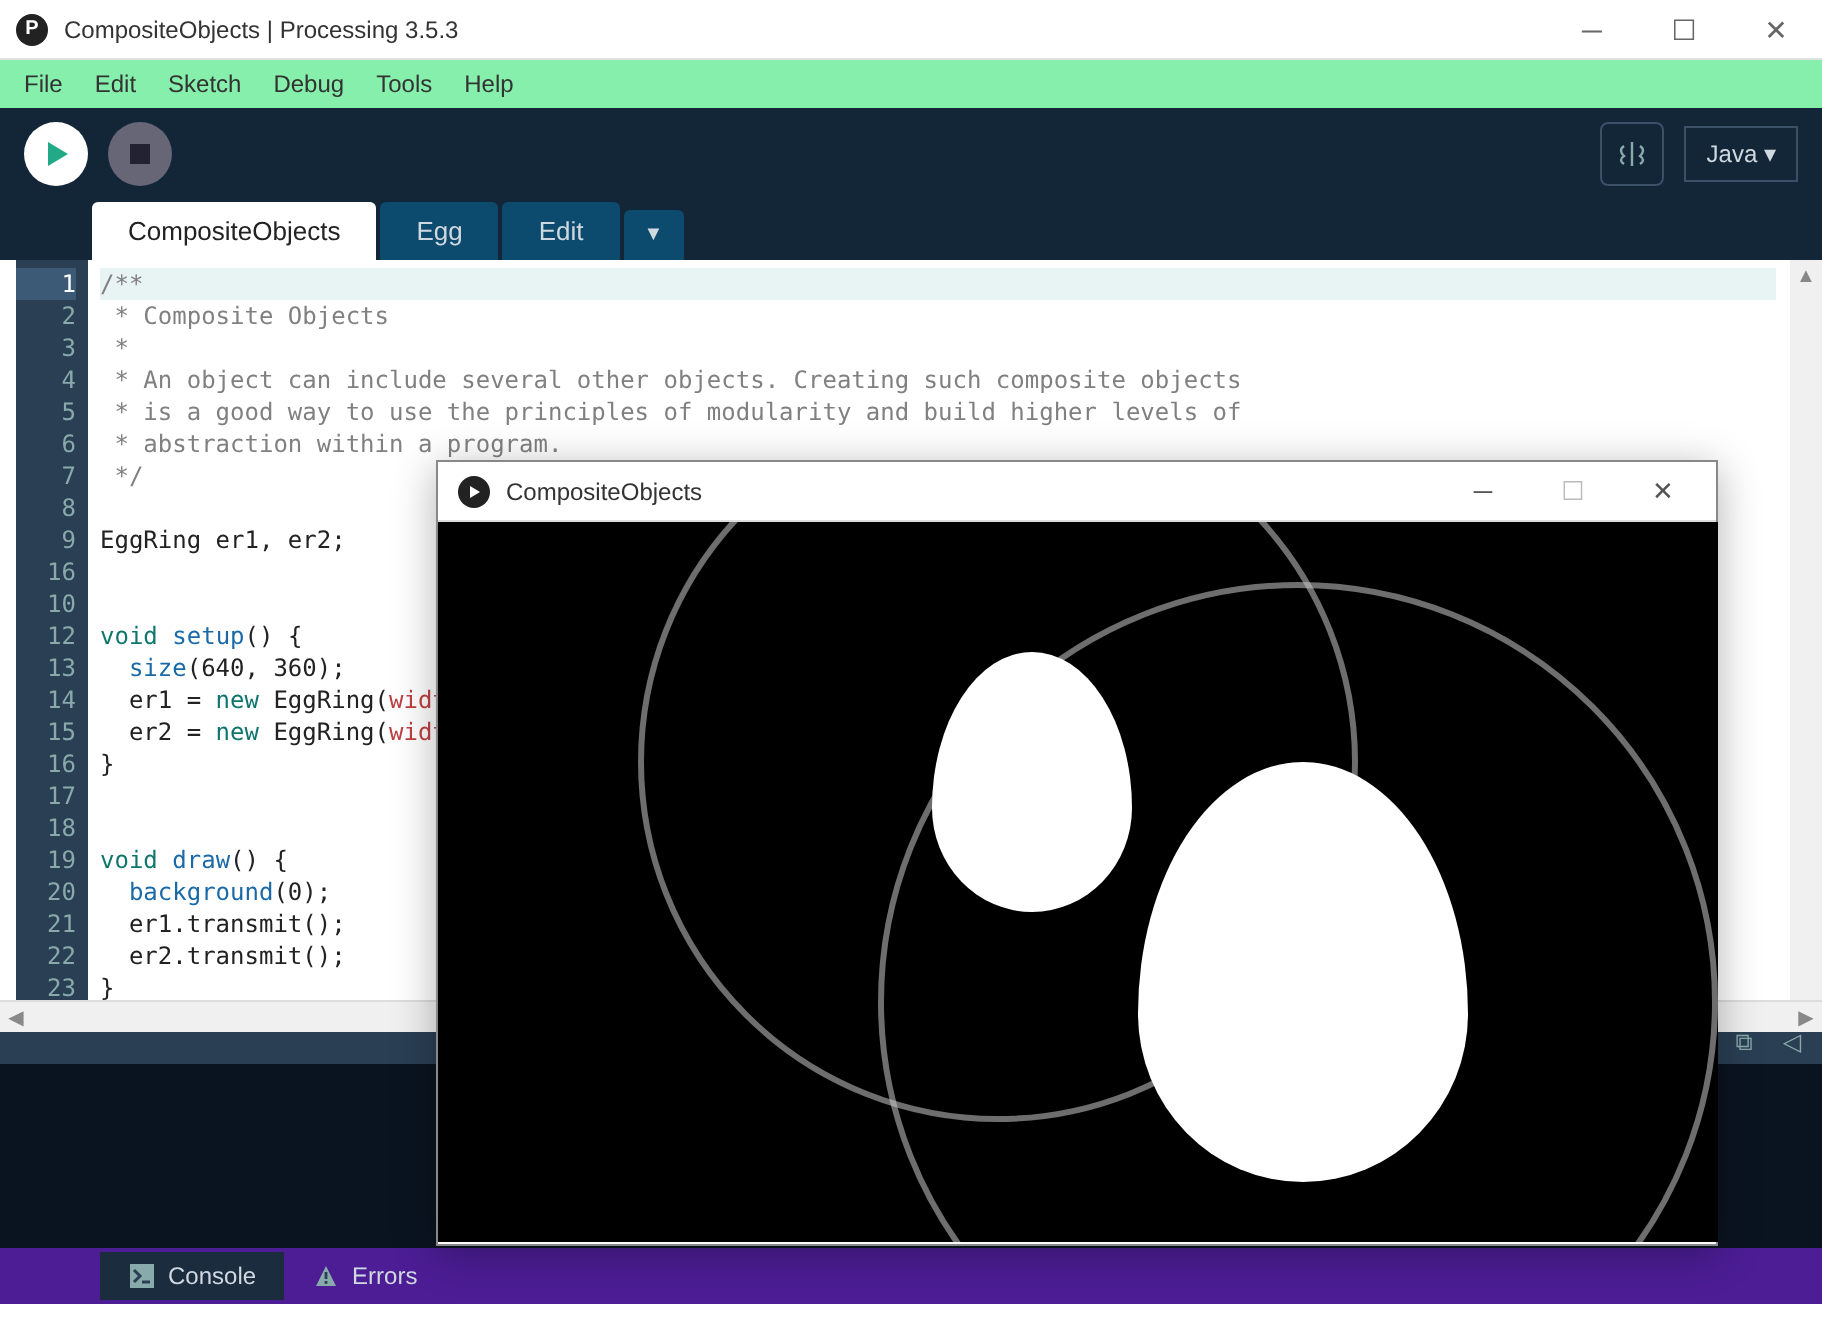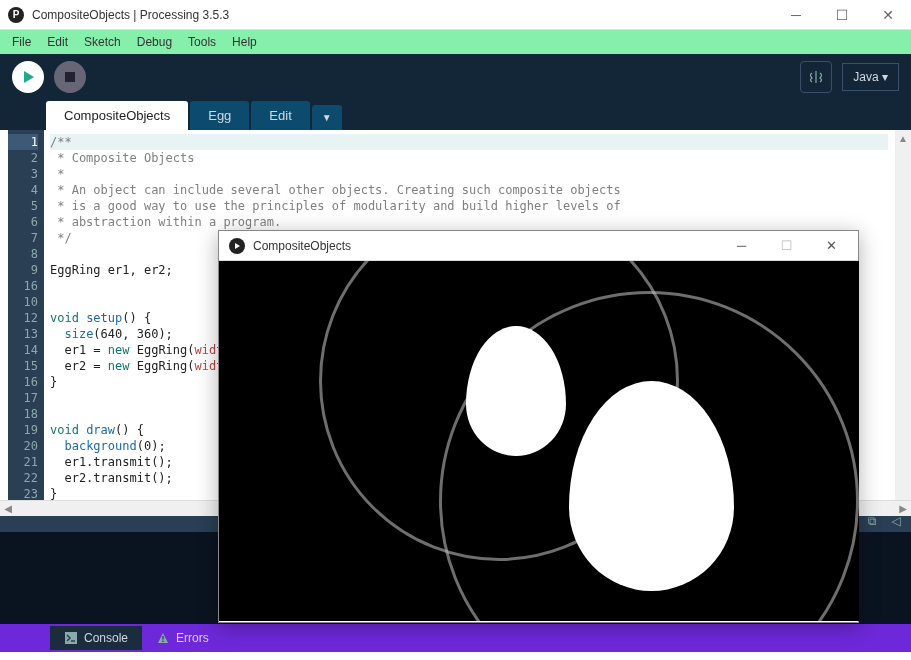--- a/index.html
+++ b/index.html
@@ -50,21 +50,21 @@
   .hscroll { height: 16px; background: #f0f0f0; display: flex; align-items: center; border-top: 1px solid #ddd; }
   .hscroll .arrow { width: 16px; text-align: center; color: #888; font-size: 10px; cursor: pointer; }
   .hscroll .track { flex: 1; }
   .vscroll { position: absolute; right: 0; top: 0; width: 16px; height: 370px; background: #f0f0f0; }
   .vscroll .varrow { height: 16px; display:flex; align-items:center; justify-content:center; color:#888; font-size:10px; cursor:pointer; }
   
   
   .status-strip { height: 22px; background: #2a3f54; display:flex; justify-content:flex-end; align-items:center; padding: 0 6px; gap:6px; }
   .status-strip .sicon { width:18px; height:18px; color:#8aa; display:flex; align-items:center; justify-content:center; cursor:pointer; font-size:12px; }
   .console-area { height: 92px; background: #0a1420; }
-  .footer-tabs { height: 28px; background: #6d28d9; display: flex; align-items: center; padding-left: 50px; }
+  .footer-tabs { height: 28px; background: #4c1d95; display: flex; align-items: center; padding-left: 50px; }
   .ftab { display: flex; align-items: center; padding: 5px 14px; font-size: 12px; color: #d0d8e0; cursor: pointer; gap:6px; }
   .ftab.active { background: #1a2c3e; }
   .ftab .ficon { display:inline-flex; width:14px; height:14px; align-items:center; justify-content:center; }
   
   
   .sketch-window { position: absolute; left: 218px; top: 230px; width: 641px; height: 393px; background: #fff; border: 1px solid #888; box-shadow: 0 4px 20px rgba(0,0,0,0.3); z-index: 100; }
   .sketch-titlebar { height: 30px; background: #fff; display: flex; align-items: center; padding: 0 4px 0 10px; border-bottom: 1px solid #ddd; }
   .sketch-titlebar .sicon-app { width:16px; height:16px; border-radius:50%; background:#222; display:flex; align-items:center; justify-content:center; margin-right:8px; }
   .sketch-titlebar .sicon-app::after { content:''; width:0; height:0; border-left:5px solid #fff; border-top:3px solid transparent; border-bottom:3px solid transparent; margin-left:1px; }
   .sketch-titlebar .stitle { font-size:12px; color:#333; flex:1; }

